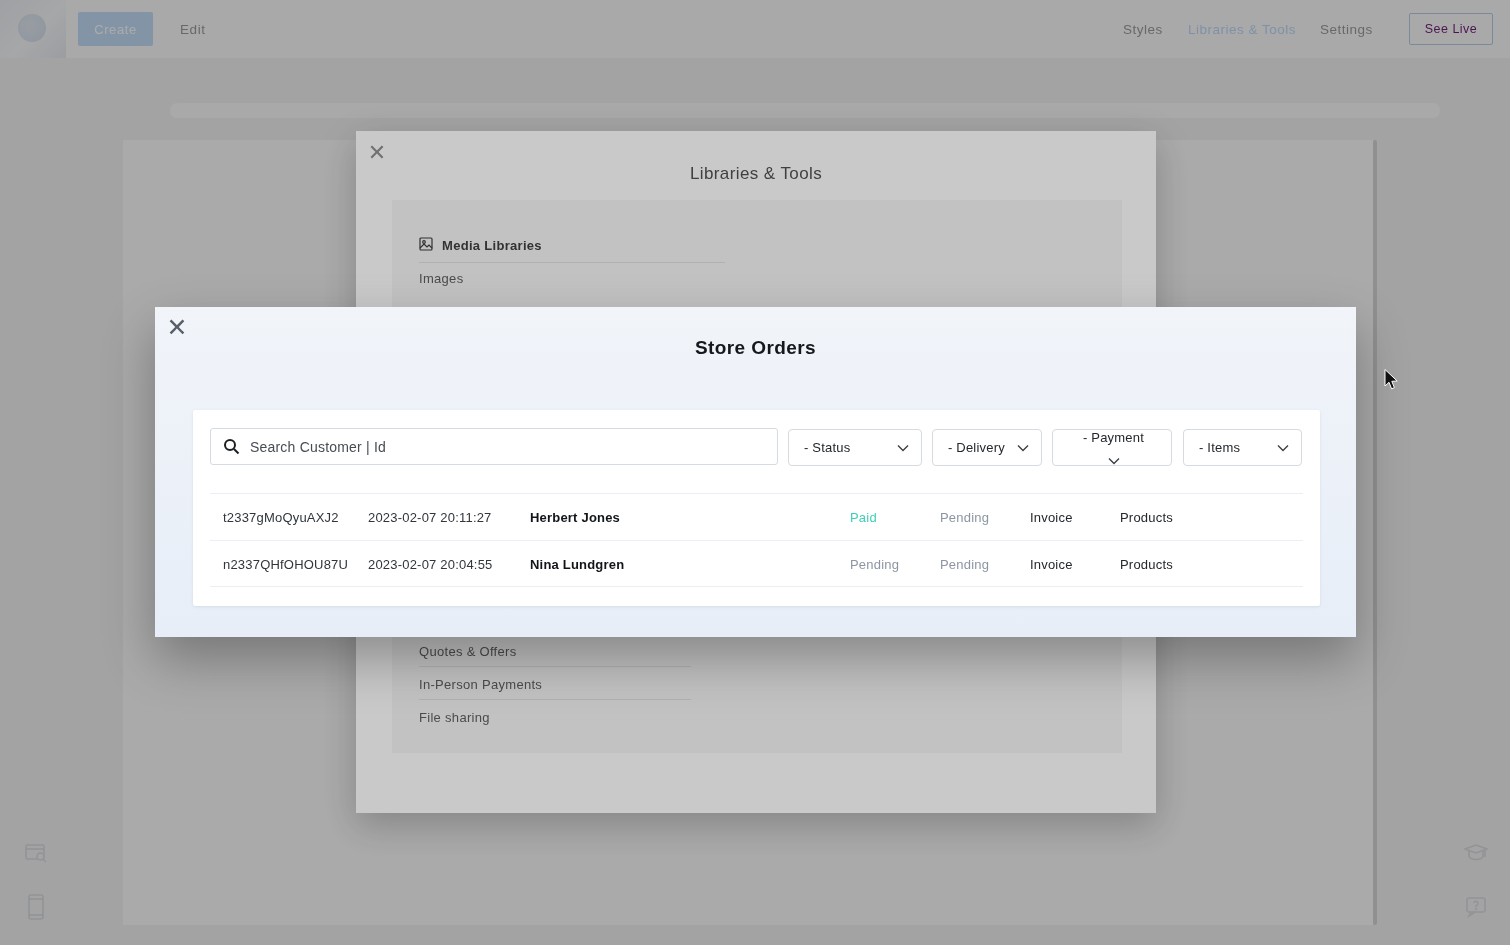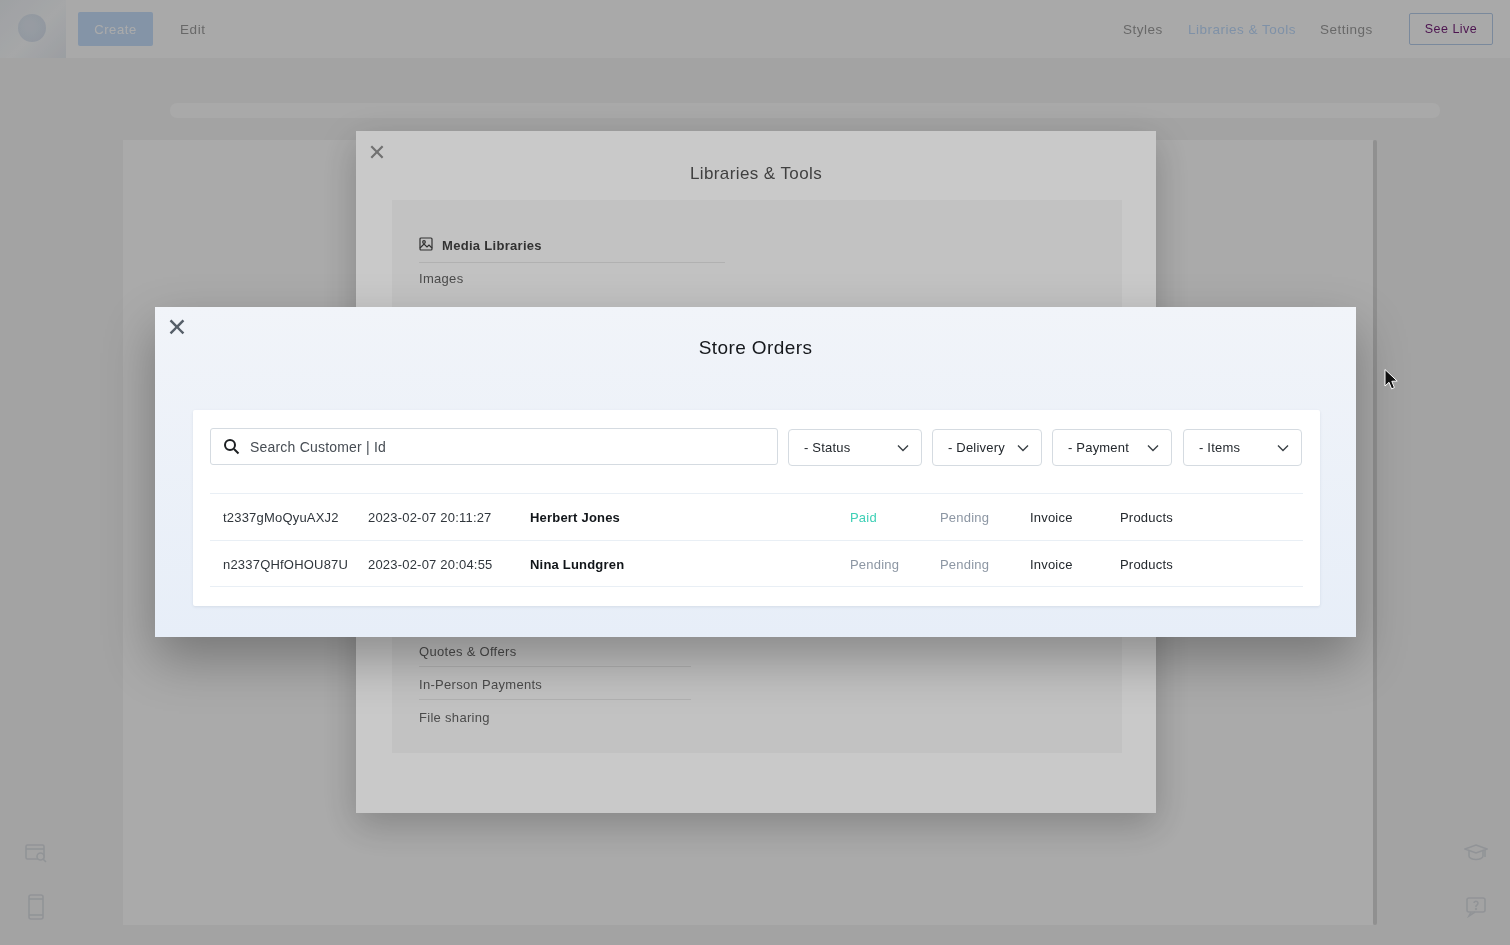--- a/index.html
+++ b/index.html
@@ -54,36 +54,36 @@
   .lib-item { position:absolute; left:27px; font-size:13px; color:#5d5d5d; letter-spacing:.3px;
           background:none; border:none; cursor:pointer; }
 
   
   #store-modal { position:absolute; z-index:40; left:155px; top:307px; width:1201px; height:330px;
           background:linear-gradient(180deg,#f1f4f9 0%, #e7eef8 100%);
           box-shadow:0 22px 48px rgba(0,0,0,0.30); }
   .store-close { position:absolute; left:8px; top:6px; width:28px; height:28px; background:none; border:none;
           color:#565f69; font-size:25px; line-height:26px; font-weight:300; cursor:pointer; }
   .store-title { position:absolute; left:0; right:0; top:30px; text-align:center;
-          font-size:19px; font-weight:normal; letter-spacing:.4px; color:#15181c; }
+          font-size:19px; font-weight:bold; letter-spacing:.4px; color:#15181c; }
   .store-subtitle { position:absolute; left:0; right:0; top:62px; text-align:center;
           font-size:12.5px; letter-spacing:.2px; color:#8a939f; }
   .panel { position:absolute; left:38px; top:103px; width:1127px; height:196px;
           background:#ffffff; border-radius:2px; box-shadow:0 1px 3px rgba(40,60,90,0.10);padding-left:28px; }
   .search-box { position:absolute; left:17px; top:18px; width:568px; height:37px;
           border:1px solid #d5dbe1; border-radius:3px; background:#fff;
           display:flex; align-items:center; padding:0 12px; gap:10px; }
   .search-box input { flex:1; border:none; outline:none; font-size:14px; color:#3d434a;
           font-family:"Liberation Sans", sans-serif; letter-spacing:.2px; background:transparent; }
   .search-box input::placeholder { color:#474d54; opacity:1; }
   .filter { position:absolute; top:19px; height:37px; border:1px solid #d5dbe1; border-radius:4px;
           background:#fff; display:flex; align-items:center; justify-content:space-between;
           padding:0 12px 0 15px; font-size:13px; color:#23282d; letter-spacing:.2px; cursor:pointer; }
   .f-status { left:595px; width:134px; } .f-delivery { left:739px; width:110px;justify-content:space-between; }
-  .f-payment { left:859px; width:120px; } .f-items { left:990px; width:119px; }
+  .f-payment { left:859px; width:120px;flex-direction:column; } .f-items { left:990px; width:119px; }
   .rule { position:absolute; left:17px; width:1093px; height:1px; background:#e9eff5; }
   .order-row { position:absolute; left:17px; width:1093px; height:46px; display:grid;
           grid-template-columns:145px 162px 320px 90px 90px 90px 1fr;
           align-items:center; padding-left:13px; cursor:pointer; }
   .row-0 { top:84px; } .row-1 { top:131px; }
   .cell { font-size:13px; color:#30363c; letter-spacing:.2px; }
   .cell-name { font-weight:bold; color:#111519; font-size:13px; }
   .cell-status { color:#8c96a3; }
   .status-paid { color:#3ed0b6; }
   .cell-link { color:#23282d; cursor:pointer; }

